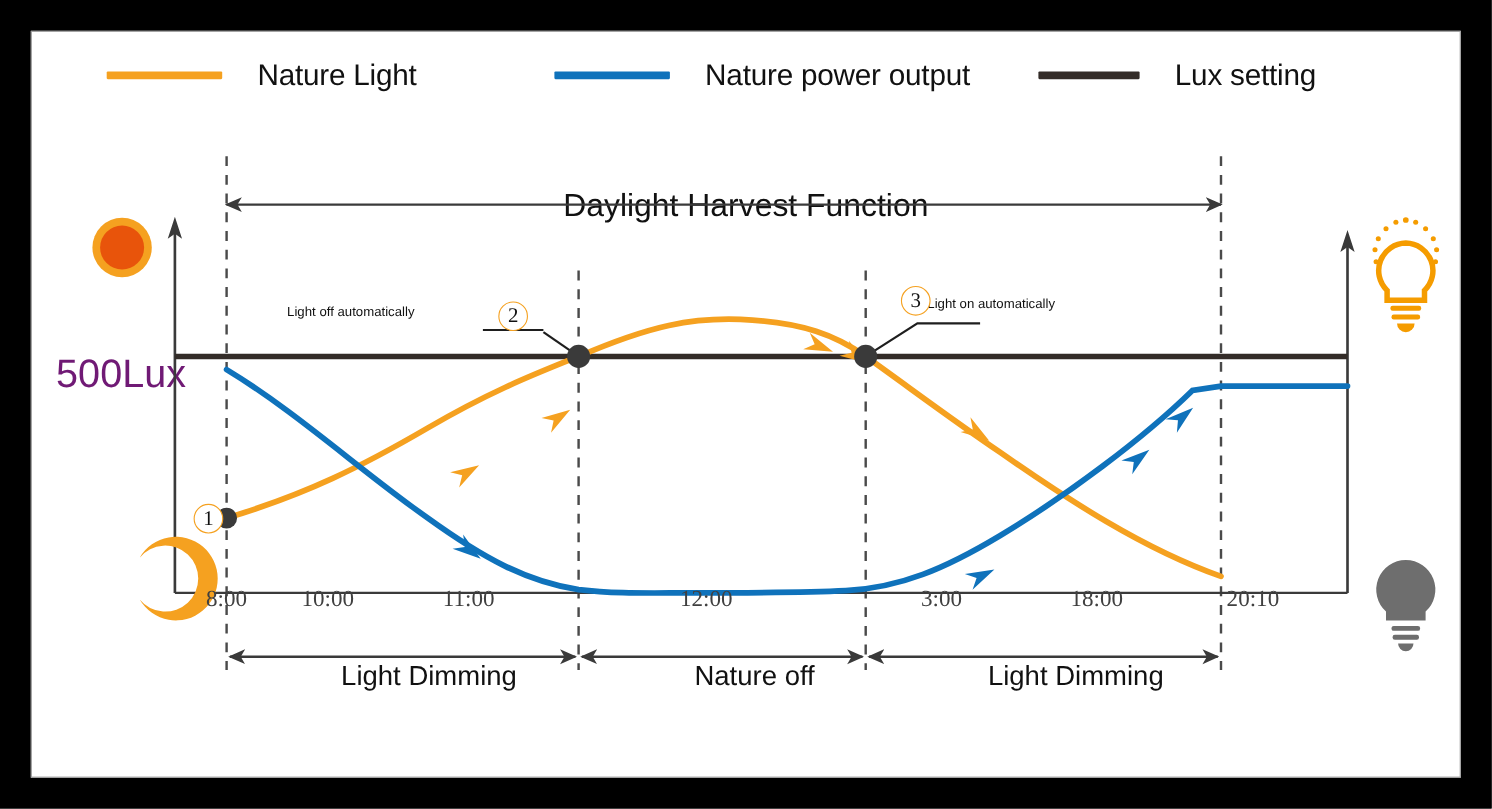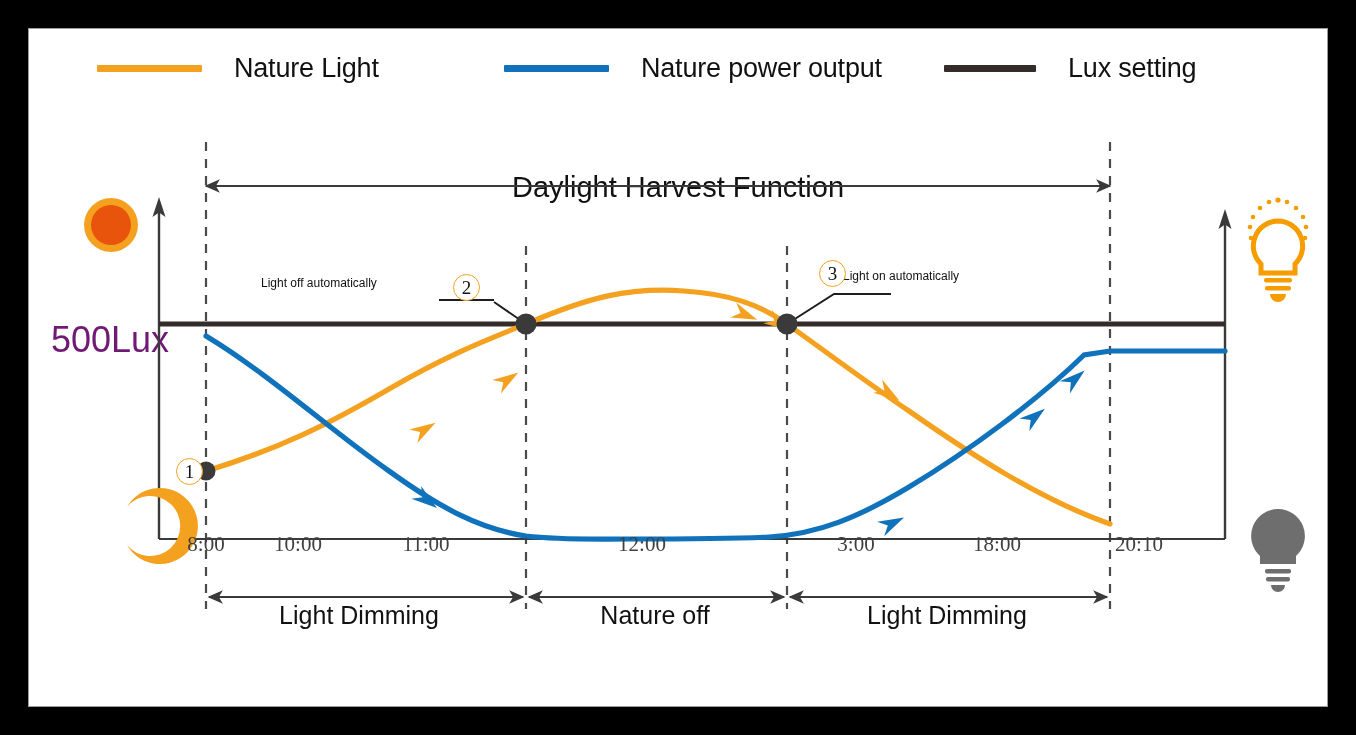--- a/index.html
+++ b/index.html
@@ -18,21 +18,21 @@
   
   #chart-title{position:absolute;left:0;top:142px;width:100%;text-align:center;
       font-size:29px;color:#111;}
   
   #lux-label{position:absolute;left:22px;top:290px;font-size:36px;color:#701a75;}
   
   .tick{position:absolute;top:503px;font-family:"Liberation Serif",serif;
         font-size:21px;color:#404040;transform:translateX(-50%);white-space:nowrap;}
   
   .seg-label{position:absolute;top:572px;font-size:25px;color:#111;
-        transform:translateX(-50%);white-space:nowrap;}
+        transform:translateX(-50%);white-space:nowrap;margin-left:31px;}
   
   .callout{position:absolute;font-size:12px;color:#111;white-space:nowrap;}
   #callout-2{left:232px;top:247px;}
   #callout-3{left:814px;top:240px;}
   .badge{position:absolute;font-size:19px;color:#111;
         width:27px;height:27px;border:1.6px solid #F5A120;border-radius:50%;
         display:flex;align-items:center;justify-content:center;box-sizing:border-box;
         background:#fff;font-family:"Liberation Serif",serif;}
   svg{position:absolute;left:0;top:0;}
 </style>

